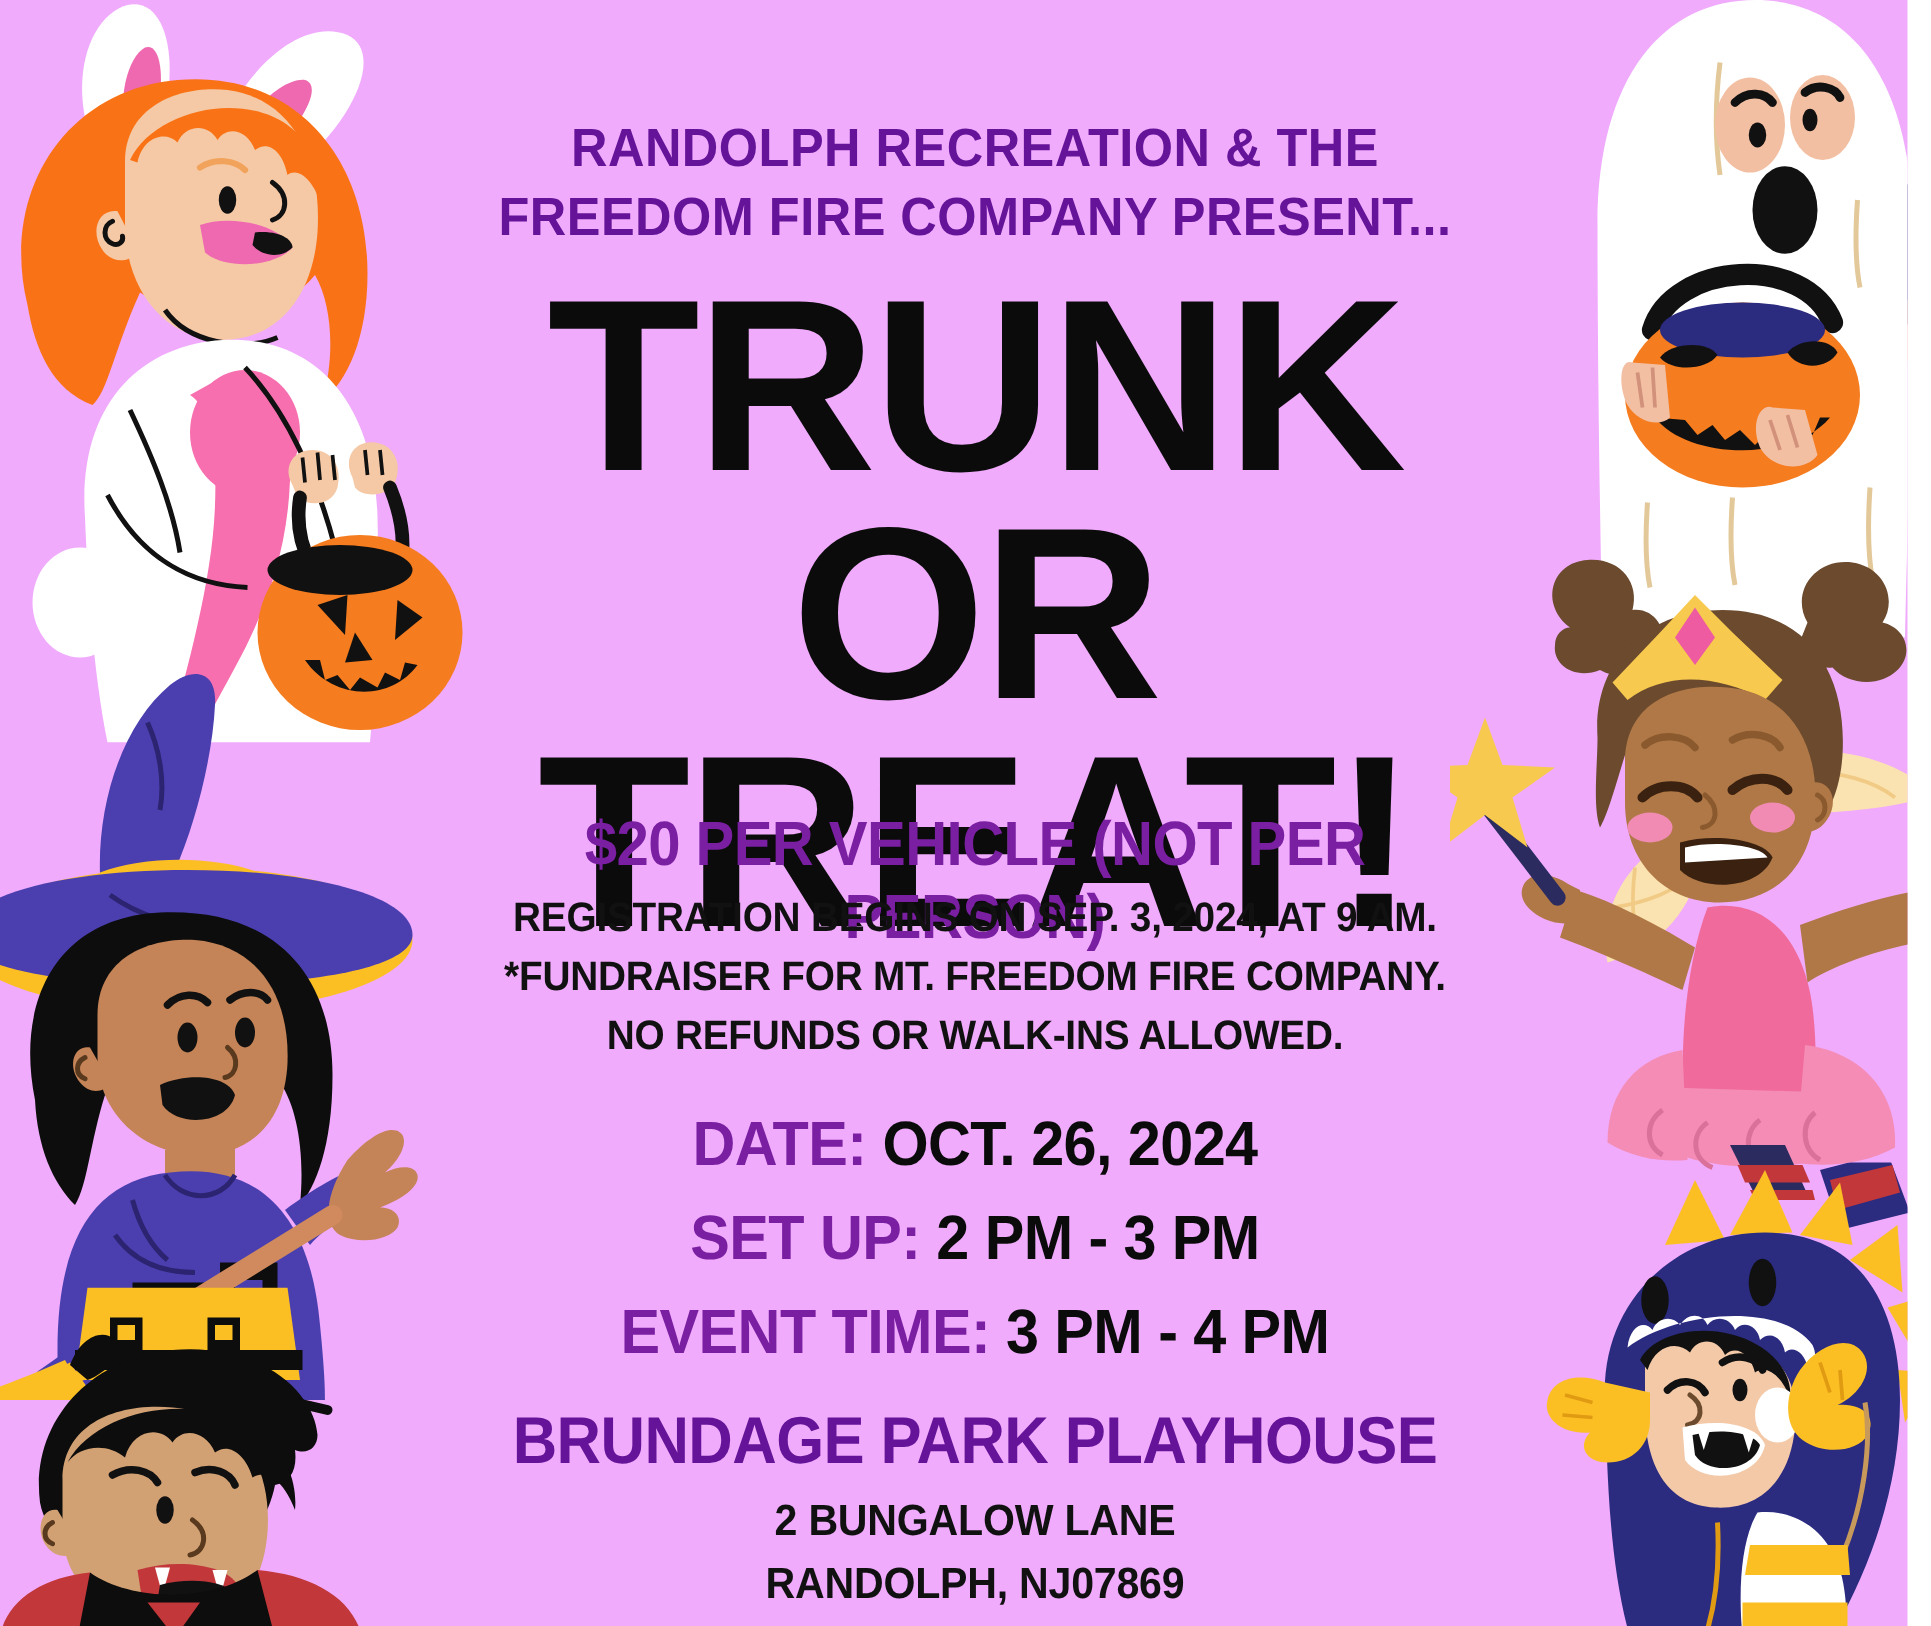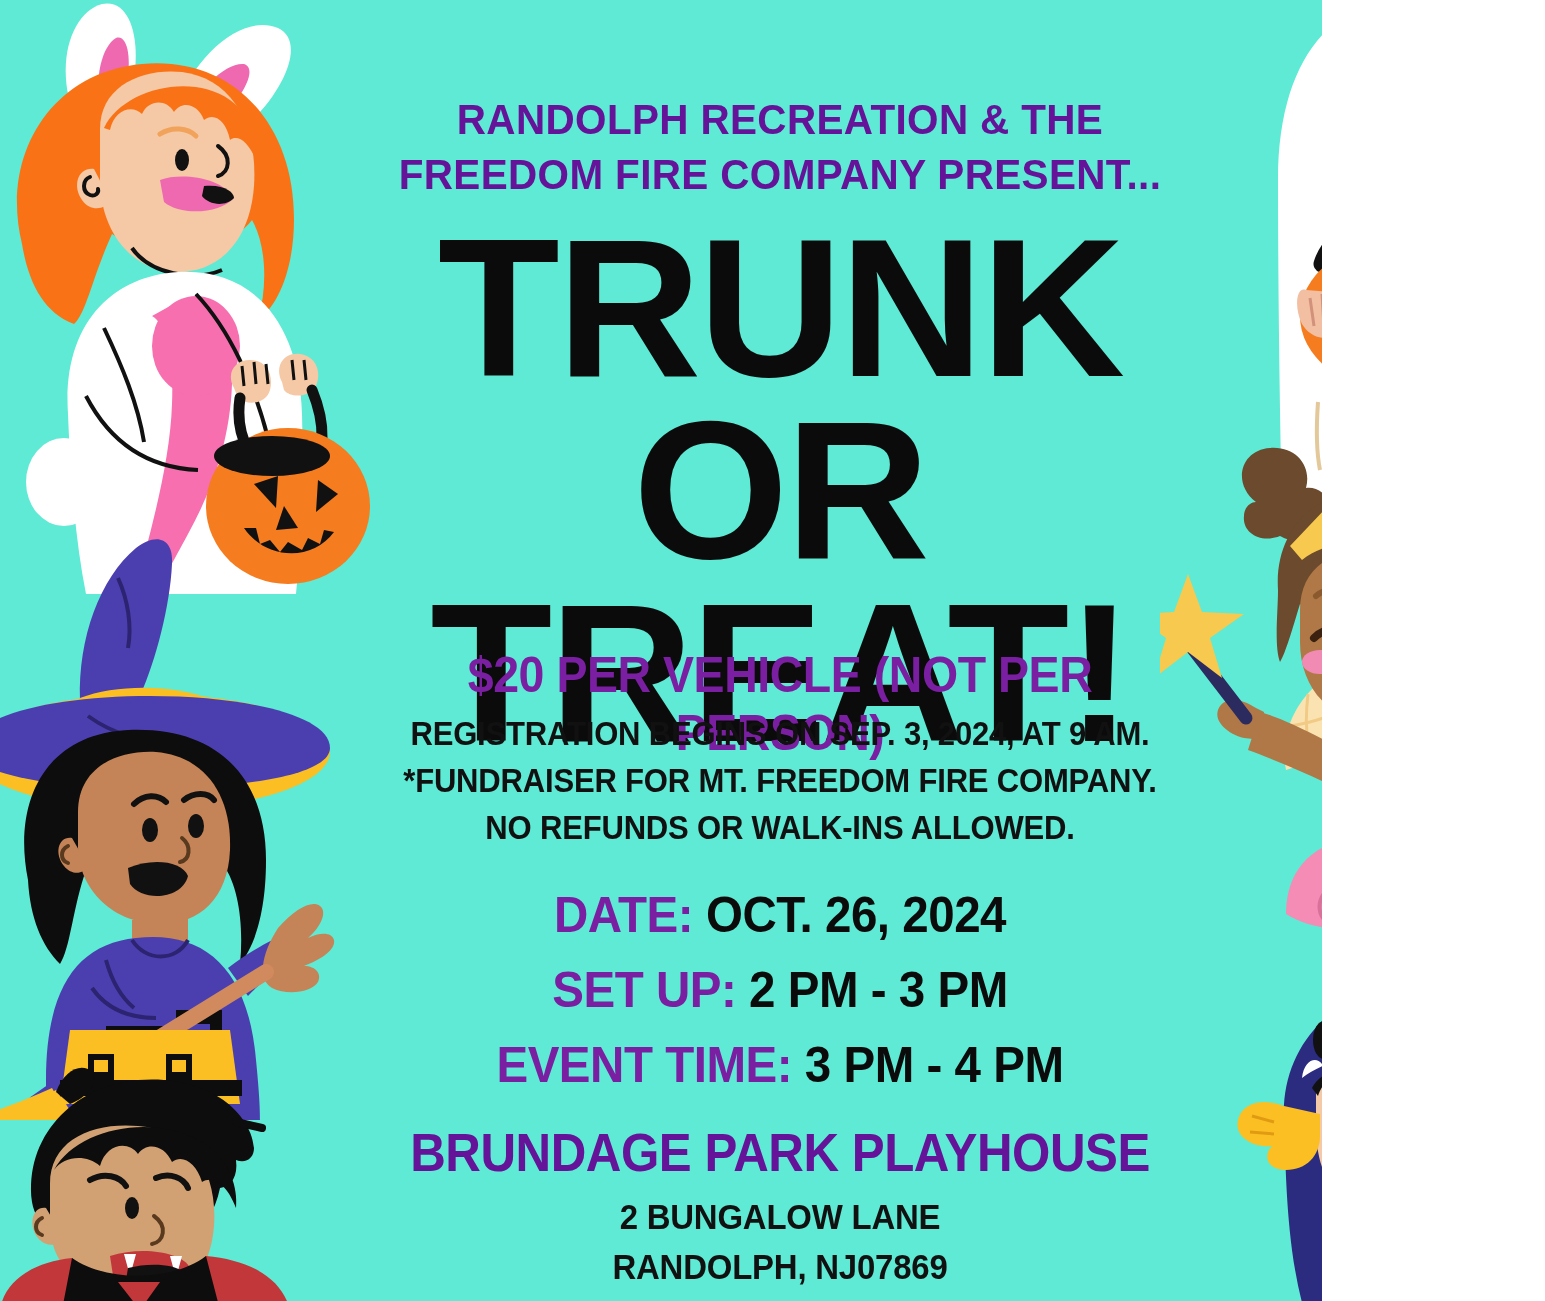--- a/index.html
+++ b/index.html
@@ -2,24 +2,24 @@
 <html><head>
 <meta charset="utf-8">
 <style>
   html,body{margin:0;padding:0;}
   body{
     background:#ffffff;
     font-family:"Liberation Sans", sans-serif;
   }
   #flyer{
     position:relative;
-    width:1322px;
+    width:1526px;
     height:1301px;
     overflow:hidden;
-    background:#5eead4;
+    background:#f0abfc;
   }
 
   
   .text-col{
     position:absolute;
     left:330px;
     top:0;
     width:900px;
     height:1301px;
     text-align:center;

